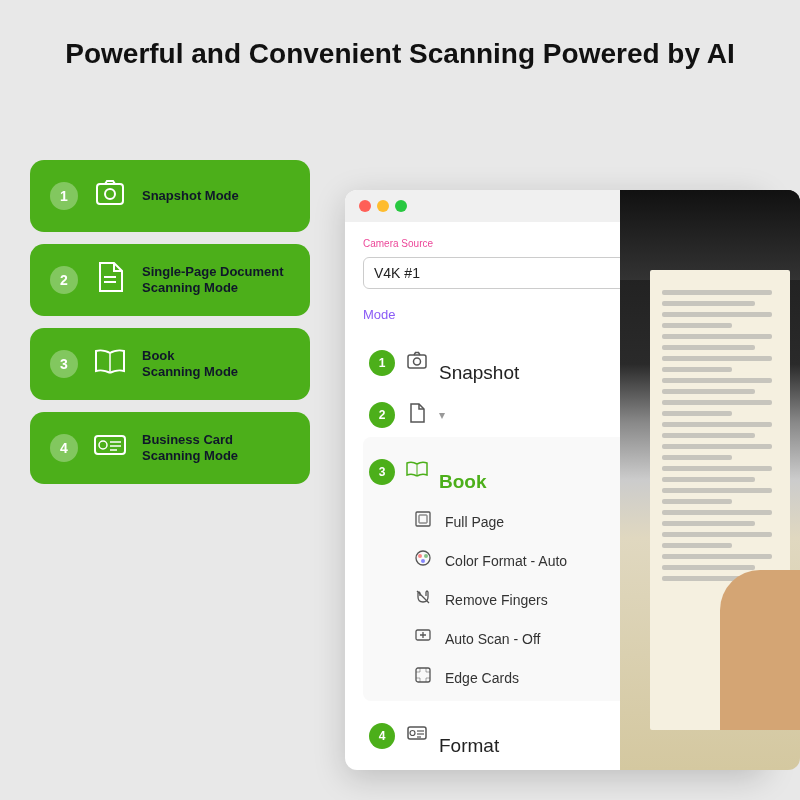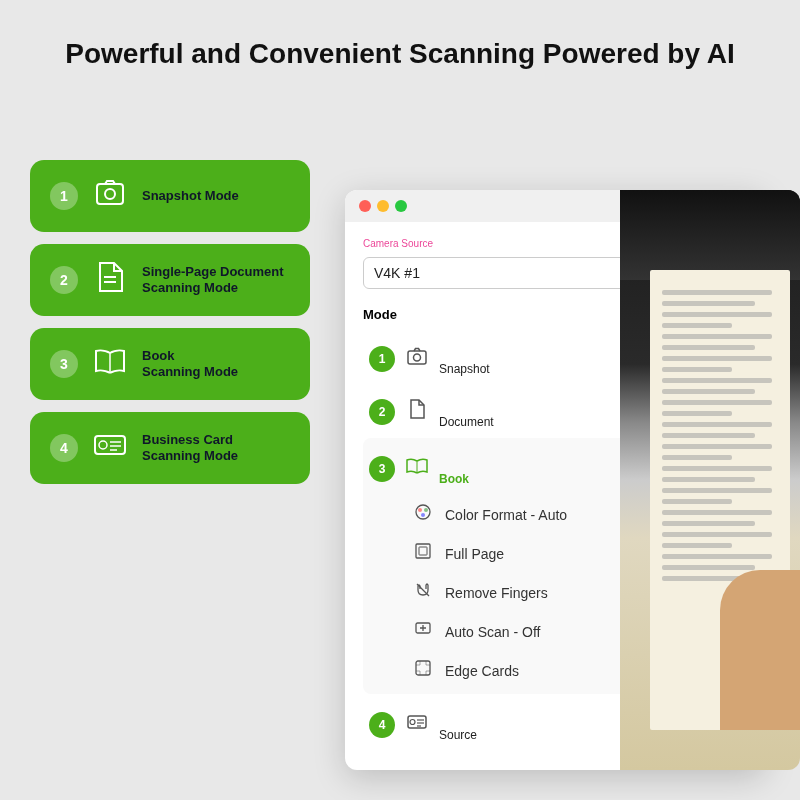--- a/index.html
+++ b/index.html
@@ -144,23 +144,23 @@
       border-radius: 6px;
       padding: 7px 10px;
       background: #fff;
       cursor: pointer;
       font-size: 16px;
       color: #555;
     }
 
     .mode-section-label {
       font-size: 13px;
-      color: #000000;
+      color: #8b5cf6;
       margin-bottom: 10px;
-      font-weight: 700;
+      font-weight: 400;
     }
 
     .mode-row {
       display: flex;
       align-items: center;
       padding: 9px 6px;
       border-radius: 8px;
       cursor: pointer;
     }
 
@@ -185,21 +185,21 @@
       width: 24px;
       text-align: center;
       margin-right: 10px;
       flex-shrink: 0;
     }
 
     .mode-row-icon.green { color: #4caf1a; }
 
     .mode-row-name {
       flex: 1;
-      font-size: 12px;
+      font-size: 19px;
       font-weight: 500;
       color: #222;
       margin-top: 21px;
     }
 
     .mode-row-name.green { color: #4caf1a; font-weight: 600; }
 
     .chevron {
       font-size: 12px;
       color: #999;
@@ -417,59 +417,58 @@
     </div>
 
     <div class="mode-row">
       <div class="mode-row-num">2</div>
       <div class="mode-row-icon">
         <svg width="16" height="20" viewBox="0 0 16 20" fill="none">
           <path d="M2 1h8l5 5v13H2V1z" stroke="#555" stroke-width="1.5" fill="none"></path>
           <path d="M10 1v5h5" stroke="#555" stroke-width="1.5" fill="none"></path>
         </svg>
       </div>
-      <div class="mode-row-name">Document</div>
       <div class="chevron">▾</div>
     </div>
 
     <div class="book-expanded">
       <div class="mode-row" style="padding-left:6px;">
         <div class="mode-row-num">3</div>
         <div class="mode-row-icon green">
           <svg width="22" height="18" viewBox="0 0 22 18" fill="none">
             <path d="M11 4 C11 4 6 1 1 3V15 C6 13 11 16 11 16" stroke="#4caf1a" stroke-width="1.5" fill="none"></path>
             <path d="M11 4 C11 4 16 1 21 3V15 C16 13 11 16 11 16" stroke="#4caf1a" stroke-width="1.5" fill="none"></path>
             <line x1="11" y1="4" x2="11" y2="16" stroke="#4caf1a" stroke-width="1"></line>
           </svg>
         </div>
         <div class="mode-row-name green">Book</div>
         <div class="chevron" style="color:#4caf1a;">▴</div>
       </div>
 
       <div class="sub-option">
         <div class="sub-icon">
           <svg width="18" height="18" viewBox="0 0 18 18" fill="none">
+            <rect x="2" y="2" width="14" height="14" rx="1" stroke="#555" stroke-width="1.3" fill="none"></rect>
+            <rect x="5" y="5" width="8" height="8" rx="0.5" stroke="#555" stroke-width="1" fill="none"></rect>
+          </svg>
+        </div>
+        <div class="sub-label">Full Page</div>
+        <div class="sub-chevron">▾</div>
+      </div>
+
+      <div class="sub-option">
+        <div class="sub-icon">
+          <svg width="18" height="18" viewBox="0 0 18 18" fill="none">
             <circle cx="9" cy="9" r="7" stroke="#555" stroke-width="1.3" fill="none"></circle>
             <circle cx="6" cy="7" r="2" fill="#f55" opacity="0.7"></circle>
             <circle cx="12" cy="7" r="2" fill="#5a5" opacity="0.7"></circle>
             <circle cx="9" cy="12" r="2" fill="#55f" opacity="0.7"></circle>
           </svg>
         </div>
         <div class="sub-label">Color Format - Auto</div>
-        <div class="sub-chevron">▾</div>
-      </div>
-
-      <div class="sub-option">
-        <div class="sub-icon">
-          <svg width="18" height="18" viewBox="0 0 18 18" fill="none">
-            <rect x="2" y="2" width="14" height="14" rx="1" stroke="#555" stroke-width="1.3" fill="none"></rect>
-            <rect x="5" y="5" width="8" height="8" rx="0.5" stroke="#555" stroke-width="1" fill="none"></rect>
-          </svg>
-        </div>
-        <div class="sub-label">Full Page</div>
         <div class="sub-chevron">▾</div>
       </div>
 
       <div class="sub-option">
         <div class="sub-icon">
           <svg width="18" height="18" viewBox="0 0 18 18" fill="none">
             <path d="M9 14 C6 14 4 12 4 9V5l1-1 1 1V8M9 14 C12 14 14 12 14 9V4l-1-1-1 1V8" stroke="#555" stroke-width="1.3" fill="none"></path>
             <line x1="3" y1="3" x2="15" y2="15" stroke="#555" stroke-width="1.3"></line>
           </svg>
         </div>
@@ -505,21 +504,21 @@
       <div class="mode-row-num">4</div>
       <div class="mode-row-icon">
         <svg width="20" height="16" viewBox="0 0 20 16" fill="none">
           <rect x="1" y="2" width="18" height="12" rx="2" stroke="#555" stroke-width="1.5" fill="none"></rect>
           <circle cx="5.5" cy="8" r="2.5" stroke="#555" stroke-width="1.2" fill="none"></circle>
           <line x1="10" y1="6" x2="17" y2="6" stroke="#555" stroke-width="1.2"></line>
           <line x1="10" y1="9" x2="17" y2="9" stroke="#555" stroke-width="1.2"></line>
           <line x1="10" y1="12" x2="14" y2="12" stroke="#555" stroke-width="1.2"></line>
         </svg>
       </div>
-      <div class="mode-row-name">Source</div>
+      <div class="mode-row-name">Format</div>
       <div class="chevron">▾</div>
     </div>
 
   </div>
 </div>
 
 <div class="photo-panel">
   <div class="book-photo">
     <div style="position:absolute;top:0;left:0;right:0;height:90px;background:linear-gradient(to bottom, #111, #333);"></div>
     <div class="book-page">

